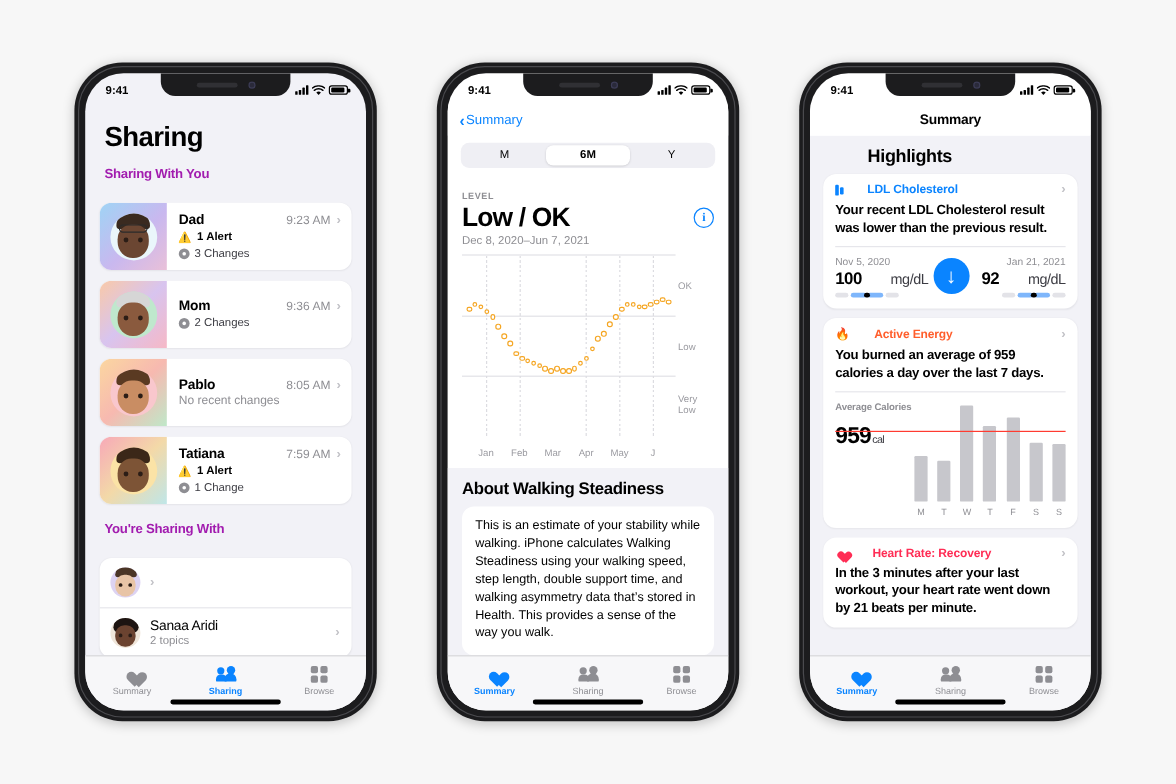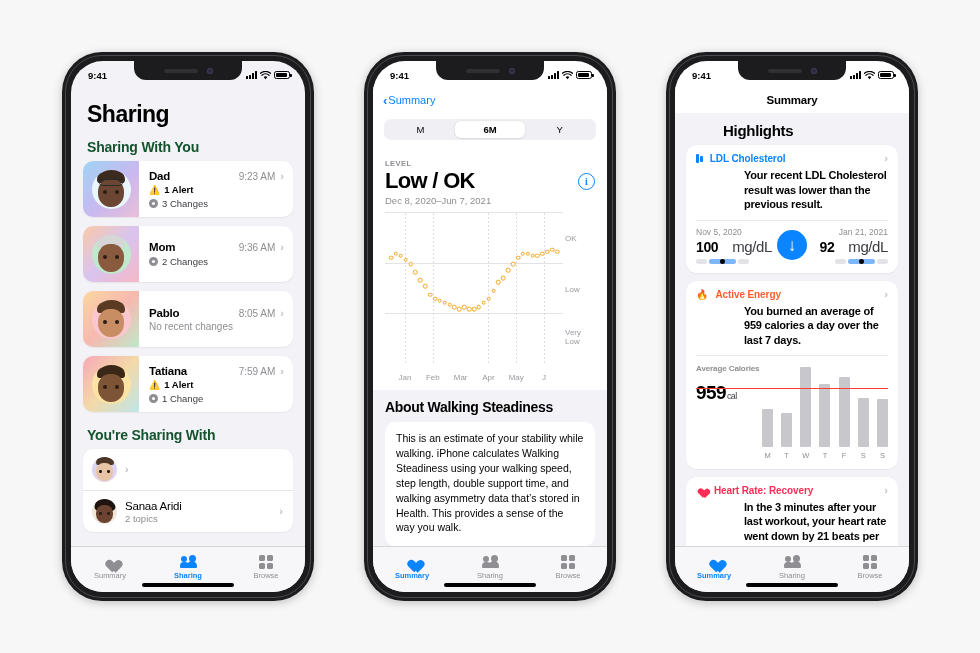--- a/index.html
+++ b/index.html
@@ -62,22 +62,22 @@
   .chev { color: #c2c2c7; font-size: 11px; font-weight: bold; line-height: 1; }
   .scroll { flex: 1; overflow: hidden; }
 
   
   .p1 .screen { background: #f2f2f7; }
   .sharing-title {
     font-size: 23px; font-weight: bold; letter-spacing: -.5px;
     padding: 14px 16px 9px; color: #000;
   }
   .sec-head {
-    font-size: 14px; font-weight: bold; color: #14532d;
-    padding: 2px 16px 6px; letter-spacing: -.2px;
+    font-size: 11px; font-weight: bold; color: #a21caf;
+    padding: 2px 16px 18px; letter-spacing: -.2px;
   }
   .share-card {
     margin: 0 12px 9px; height: 56px; background: #fff; border-radius: 10px;
     display: flex; overflow: hidden; align-items: stretch;
     box-shadow: 0 .5px 1.5px rgba(0,0,0,.06);
   }
   .ava-tile { width: 56px; flex: none; display: flex; align-items: center; justify-content: center; }
   .ava { width: 39px; height: 39px; border-radius: 50%; position: relative;
          display:flex; align-items:flex-end; justify-content:center; overflow:hidden; }
   .face { width: 26px; height: 28px; border-radius: 45% 45% 48% 48%; position: relative; margin-bottom: 2px; }
@@ -186,31 +186,31 @@
   .about-h { font-size:14px; font-weight:bold; color:#000; letter-spacing:-.3px; }
   .about-card { margin-top:7px; background:#fff; border-radius:10px; padding:9px 11px;
                 font-size:10.5px; line-height:1.42; color:#000; flex:1; }
 
   
   .p3 .scroll { background:#f2f2f7; }
   .hl-head { font-size:15px; font-weight:bold; padding:9px 12px 6px; color:#000;
              letter-spacing:-.3px;margin-left:36px; }
   .hl-card { margin:0 11px 8px; background:#fff; border-radius:11px; padding:8px 10px 9px;
              box-shadow:0 .5px 1.5px rgba(0,0,0,.05); }
-  .hl-top { display:flex; align-items:center; gap:7px; }
+  .hl-top { display:flex; align-items:center; gap:20px; }
   .hl-kind { font-size:10px; font-weight:bold; flex:1; letter-spacing:-.1px; }
   .hl-desc { font-size:11px; font-weight:bold; color:#000; line-height:1.32; margin-top:4px;
-             letter-spacing:-.2px;margin-left:48px; }
+             letter-spacing:-.2px; }
   .hr-sep { height:.6px; background:#e6e6eb; margin:8px 0 7px; }
   .cmp { display:flex; align-items:center; }
   .cmp-side { flex:1; }
   .cmp-side.r { text-align:right; }
   .cmp-date { font-size:8.5px; color:#8e8e93; }
   .cmp-val { font-size:14px; font-weight:bold; color:#000; margin-top:1px; letter-spacing:-.4px; }
-  .cmp-val small { font-size:15px; font-weight:normal; color:#3c3c43; margin-left:2px;padding-left:12px; }
+  .cmp-val small { font-size:12px; font-weight:normal; color:#3c3c43; margin-left:12px;padding-left:12px; }
   .range { display:flex; gap:1.6px; align-items:center; margin-top:4px; }
   .range.r { justify-content:flex-end; }
   .range i { display:block; height:4.6px; border-radius:2.3px; background:#e3e3e8; }
   .range i.on { background:#7eb6fb; }
   .range .knob { width:4.4px;height:4.4px;border-radius:50%;background:#000;
                  margin:0 -3px; position:relative; z-index:2; }
   .arrow-bubble { width:30px;height:30px;border-radius:50%;background:#0a84ff;
                   display:flex;align-items:center;justify-content:center;flex:none;
                   color:#fff;font-size:17px;line-height:1;margin:0 4px; }
   .bar-chart { margin-top:8px; position:relative; height:96px; }

